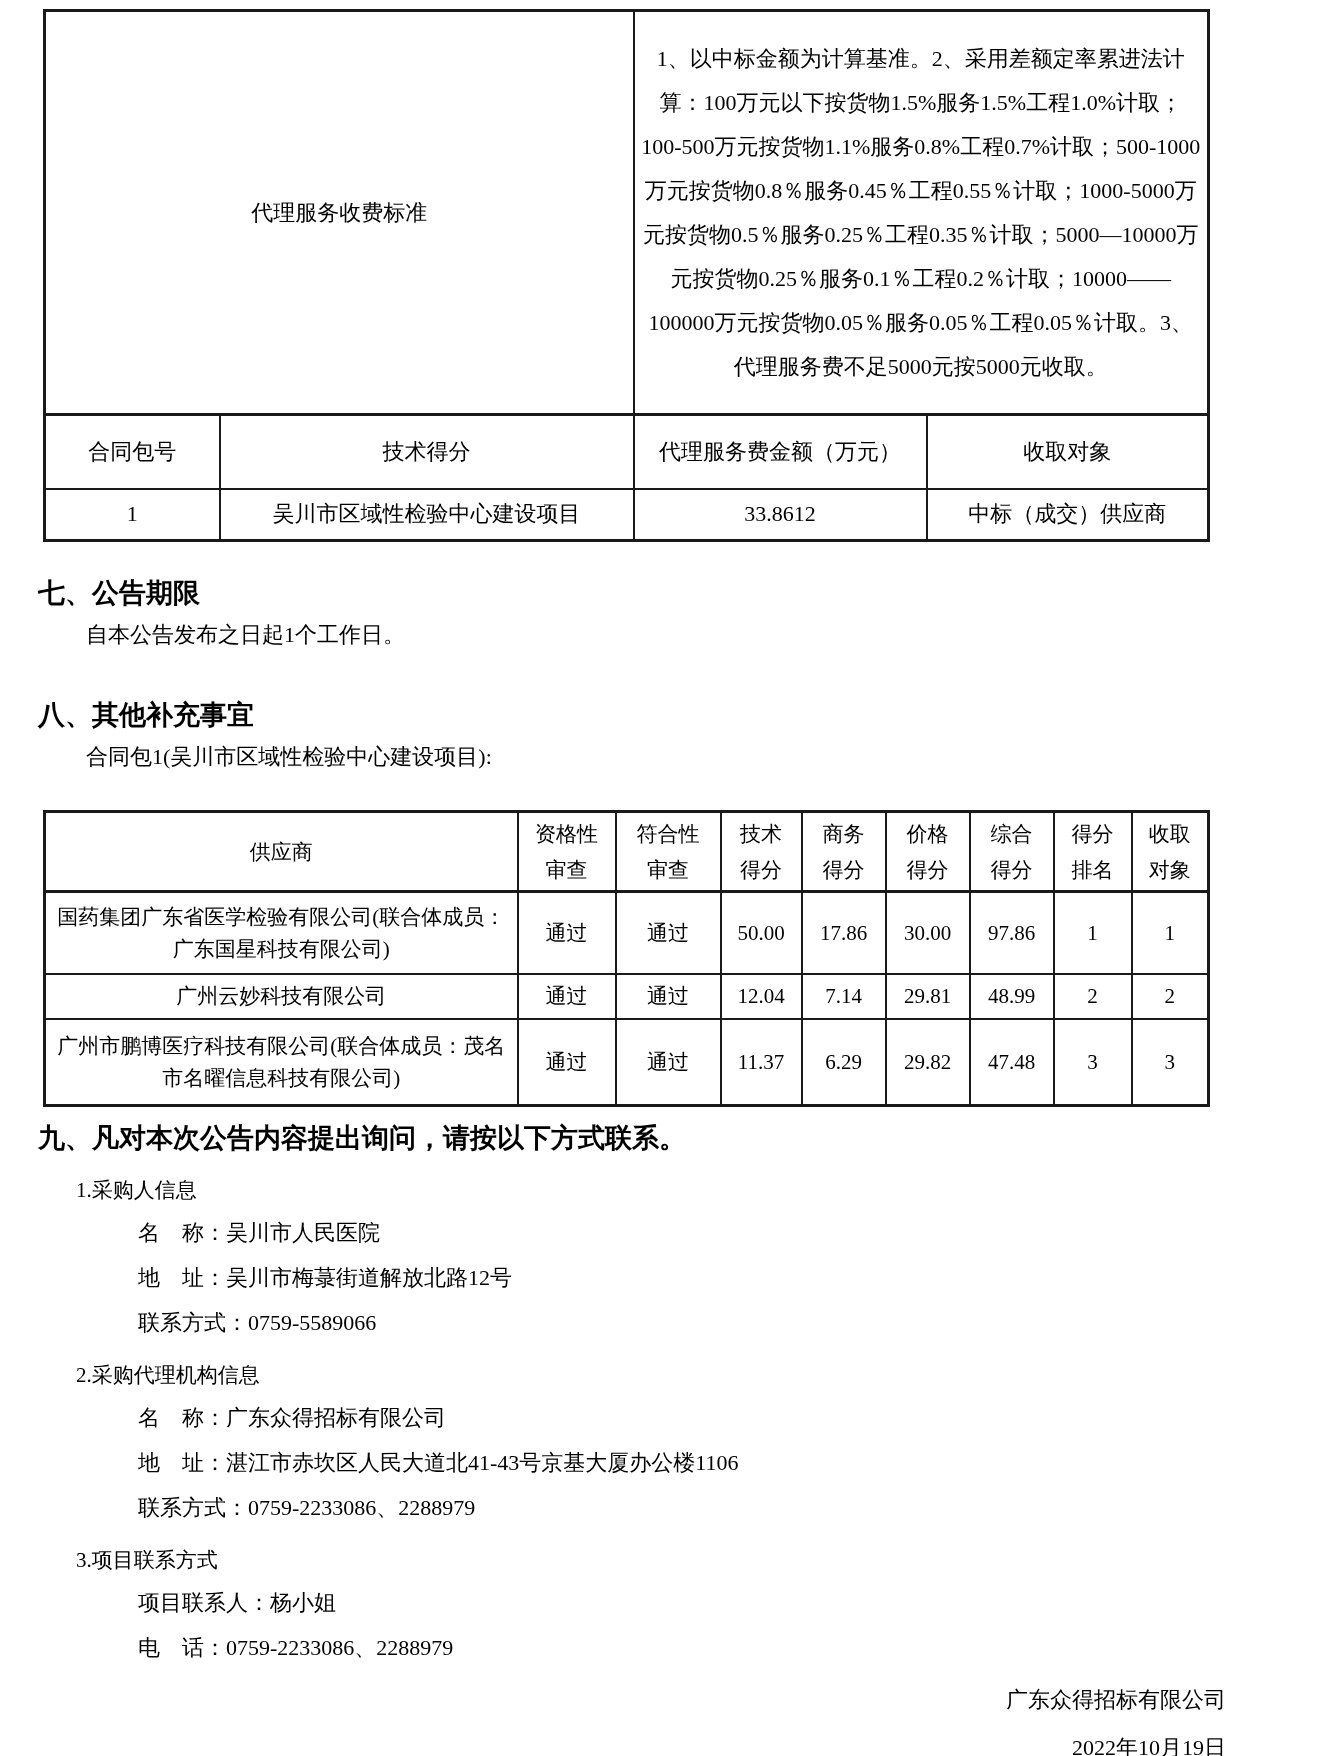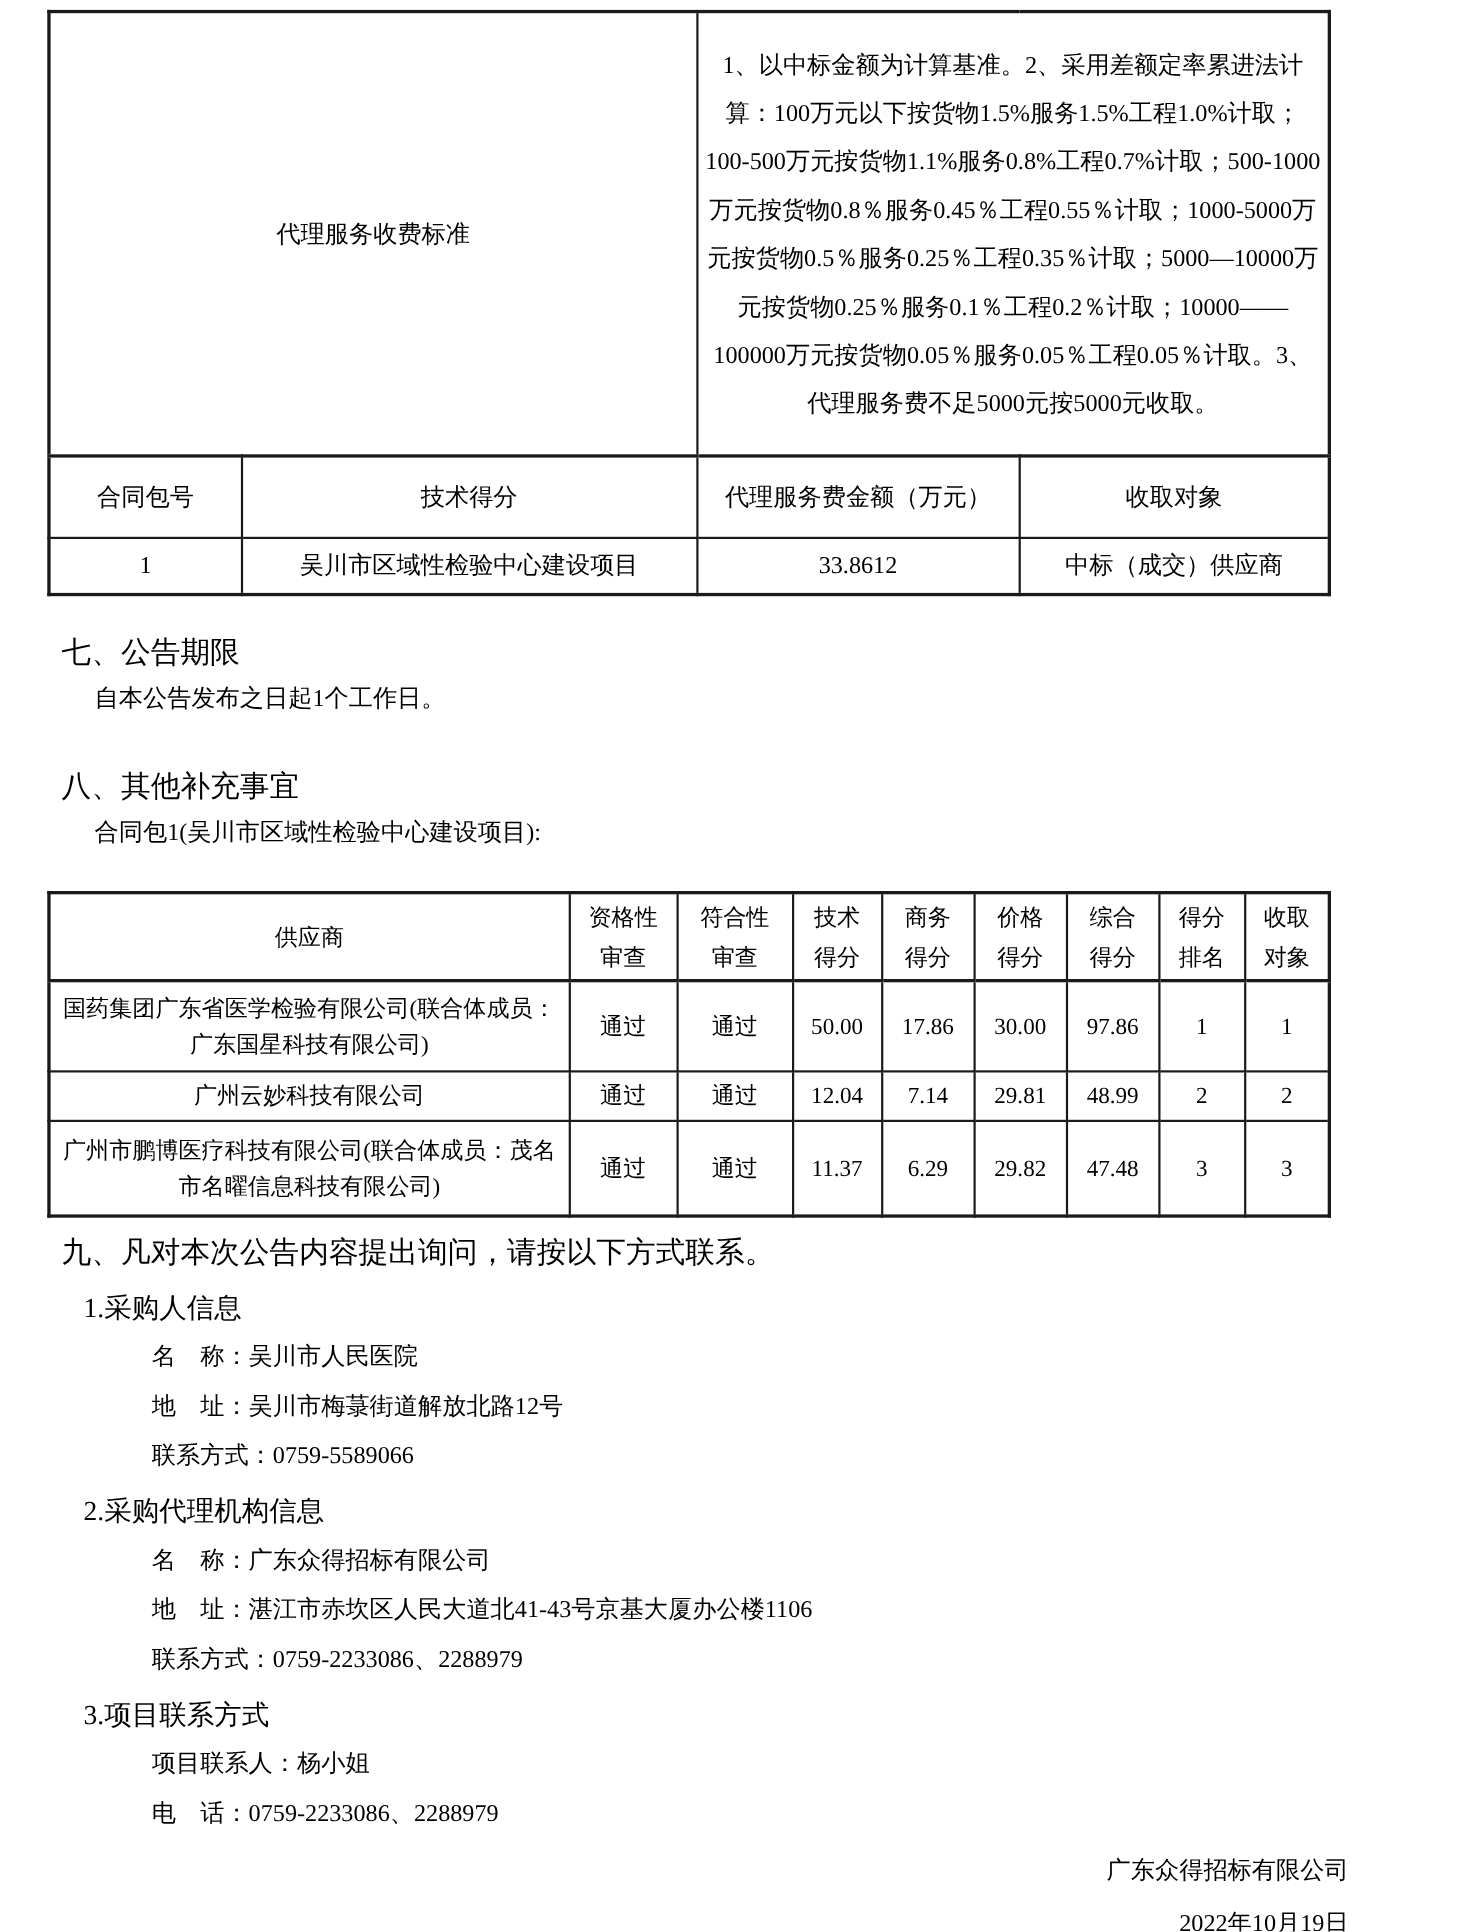--- a/index.html
+++ b/index.html
@@ -44,34 +44,34 @@
   tr.sup-head { height: 80px; }
   tr.sup-head td { border-bottom: 3px solid #1a1a1a; line-height: 36px; }
   tr.sup-r1 { height: 82px; }
   tr.sup-r2 { height: 45px; }
   tr.sup-r3 { height: 87px; }
   td.sup-name { line-height: 36px; }
 
   
   .sec-heading {
     font-family: "Liberation Sans", "DejaVu Sans", sans-serif;
-    font-weight: 400; font-size: 27px; line-height: 30px;
-    margin: 0 0 0 56px;
+    font-weight: 700; font-size: 27px; line-height: 30px;
+    margin: 0 0 0 38px;
   }
   .h-seven { margin-top: 36px; }
   .p-body {
     font-size: 22px; line-height: 30px;
     margin: 12px 0 0 86px;
   }
   .h-eight { margin-top: 50px; }
   .sup-tbl { margin-top: 38px; border-radius: 20px; }
   .h-nine { margin-top: 16px; }
 
   .item-heading {
-    font-size: 25px; line-height: 26px;
+    font-size: 21px; line-height: 26px;
     margin: 24px 0 0 76px;
   }
   .contact-line {
     font-size: 22px; line-height: 30px;
     margin: 15px 0 0 138px;
   }
 
   .footer-block { margin-top: 22px; text-align: right; padding-right: 104px; }
   .footer-line { font-size: 22px; line-height: 30px; margin-top: 18px; }
 </style>

